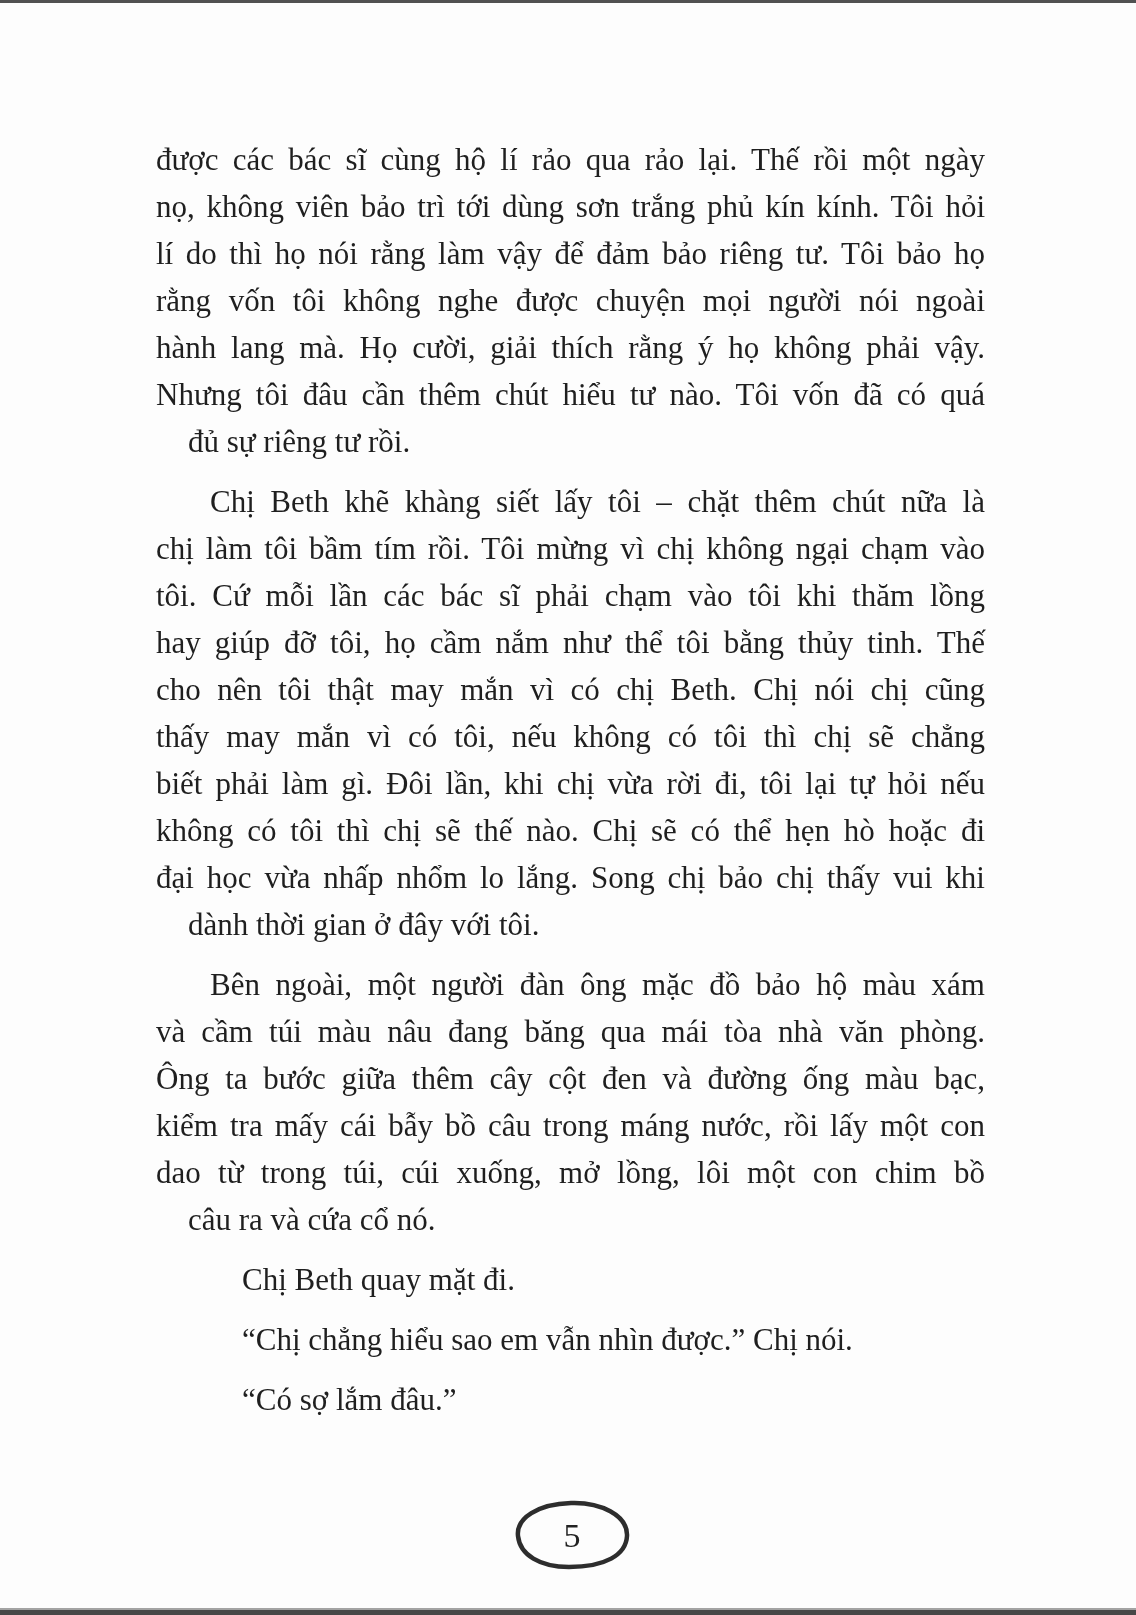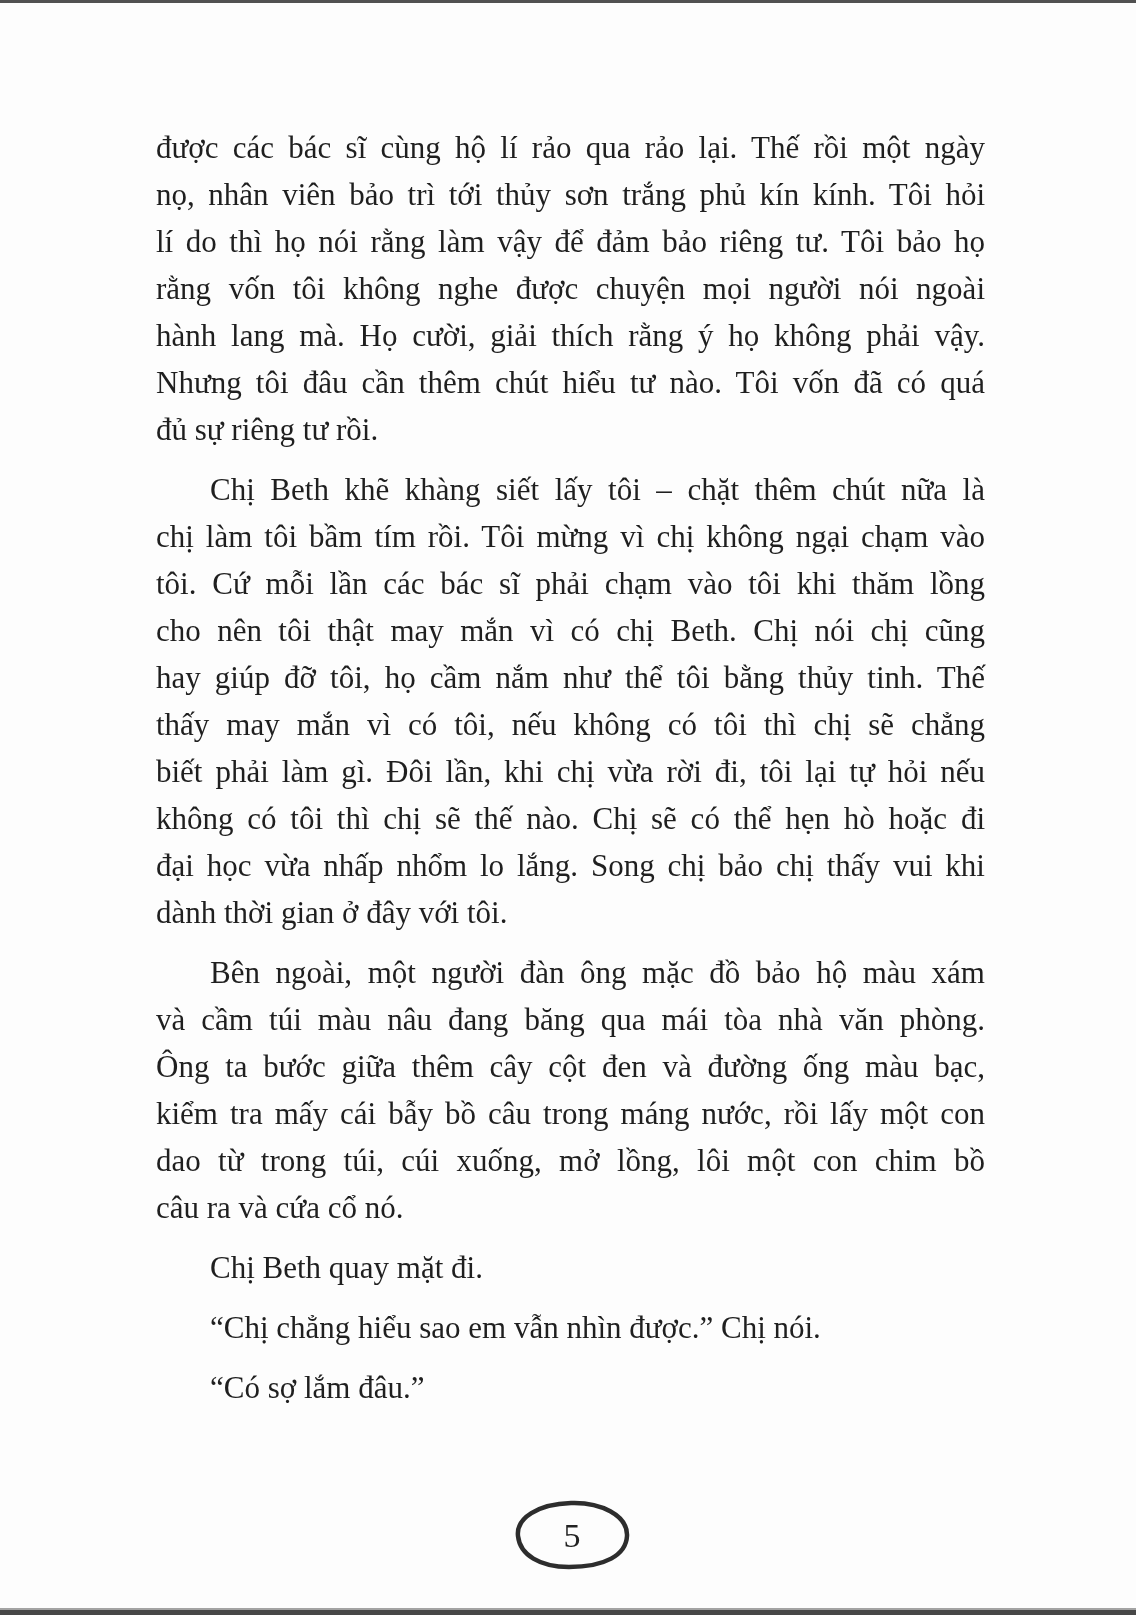--- a/index.html
+++ b/index.html
@@ -25,34 +25,35 @@
     position: absolute;
     bottom: 0; left: 0; right: 0;
     height: 7px;
     background: #474747;
     border-top: 2px solid #a3a3a3;
     box-sizing: border-box;
   }
   .text-block {
     position: absolute;
     left: 156px;
-    top: 124px;
+    top: 136px;
     width: 829px;
     font-size: 31px;
     line-height: 47px;
     color: #1f1f1f;
   }
   .para + .para { margin-top: 13px; }
   .line {
     text-align: justify;
     text-align-last: justify;
   }
   .line.last {
     text-align: center;
     text-align-last: left;
+    margin-left: 32px;
   }
   .line.indent { padding-left: 54px; }
   .pagenum-wrap {
     position: absolute;
     left: 512px;
     top: 1497px;
     width: 120px;
     height: 76px;
   }
   .pagenum-wrap svg {
@@ -74,34 +75,34 @@
 <body>
 
 <div class="book-page">
 
   <div class="edge-bar-top"></div>
 
   <div class="text-block">
 
     <div class="para">
       <div class="line">được các bác sĩ cùng hộ lí rảo qua rảo lại. Thế rồi một ngày</div>
-      <div class="line">nọ, nhân viên bảo trì tới thủy sơn trắng phủ kín kính. Tôi hỏi</div>
+      <div class="line">nọ, không viên bảo trì tới dùng sơn trắng phủ kín kính. Tôi hỏi</div>
       <div class="line">lí do thì họ nói rằng làm vậy để đảm bảo riêng tư. Tôi bảo họ</div>
       <div class="line">rằng vốn tôi không nghe được chuyện mọi người nói ngoài</div>
       <div class="line">hành lang mà. Họ cười, giải thích rằng ý họ không phải vậy.</div>
       <div class="line">Nhưng tôi đâu cần thêm chút hiểu tư nào. Tôi vốn đã có quá</div>
       <div class="line last">đủ sự riêng tư rồi.</div>
     </div>
 
     <div class="para">
       <div class="line indent">Chị Beth khẽ khàng siết lấy tôi – chặt thêm chút nữa là</div>
       <div class="line">chị làm tôi bầm tím rồi. Tôi mừng vì chị không ngại chạm vào</div>
       <div class="line">tôi. Cứ mỗi lần các bác sĩ phải chạm vào tôi khi thăm lồng</div>
+      <div class="line">hay giúp đỡ tôi, họ cầm nắm như thể tôi bằng thủy tinh. Thế</div>
       <div class="line">cho nên tôi thật may mắn vì có chị Beth. Chị nói chị cũng</div>
-      <div class="line">hay giúp đỡ tôi, họ cầm nắm như thể tôi bằng thủy tinh. Thế</div>
       <div class="line">thấy may mắn vì có tôi, nếu không có tôi thì chị sẽ chẳng</div>
       <div class="line">biết phải làm gì. Đôi lần, khi chị vừa rời đi, tôi lại tự hỏi nếu</div>
       <div class="line">không có tôi thì chị sẽ thế nào. Chị sẽ có thể hẹn hò hoặc đi</div>
       <div class="line">đại học vừa nhấp nhổm lo lắng. Song chị bảo chị thấy vui khi</div>
       <div class="line last">dành thời gian ở đây với tôi.</div>
     </div>
 
     <div class="para">
       <div class="line indent">Bên ngoài, một người đàn ông mặc đồ bảo hộ màu xám</div>
       <div class="line">và cầm túi màu nâu đang băng qua mái tòa nhà văn phòng.</div>

